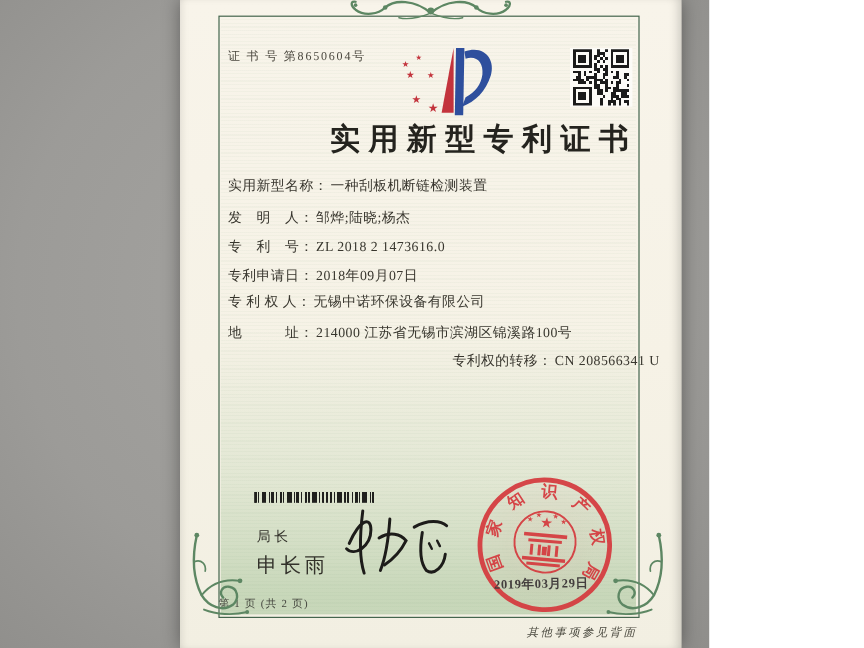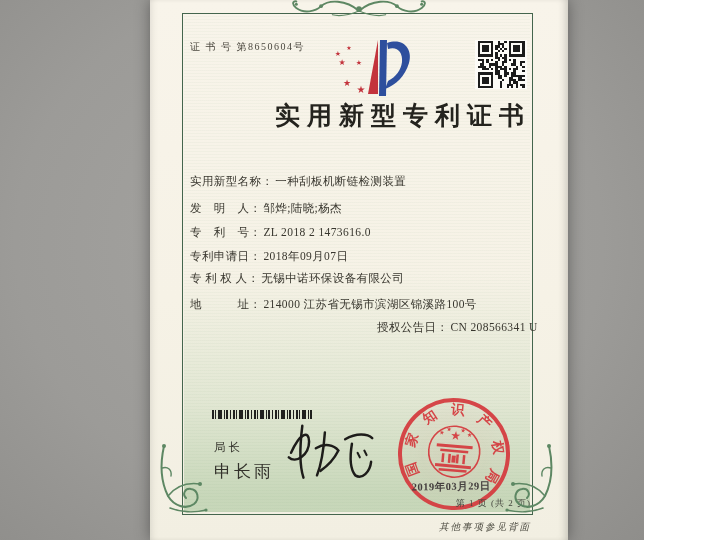--- a/index.html
+++ b/index.html
@@ -1,55 +1,55 @@
 <!DOCTYPE html>
 <html style="--bg: #a5a4a1; --paper: #f6f2e6; --border-green: #44654d; --accent-green: #5d8763; --seal-red: #d53a3e; --logo-blue: #2e4f9d; --logo-red: #c3333c; --ink: #38362e;"><head>
 <meta charset="utf-8">
 <style>
   html,body{margin:0;padding:0;}
   body{width:720px;height:540px;overflow:hidden;font-family:"Liberation Serif","DejaVu Serif",serif;}
-  .stage{position:relative;width:644px;height:540px;
+  .stage{position:relative;width:591px;height:540px;
     background:radial-gradient(ellipse at 48% 45%, var(--bg) 0%, #9c9b98 62%, #8f8e8b 100%);}
   .paper{position:absolute;left:150px;top:0;width:418px;height:540px;
     background:linear-gradient(180deg,#f8f4ea 0%, var(--paper) 55%, #f2efe2 100%);
     box-shadow:0 0 14px rgba(0,0,0,0.38), inset -7px 0 9px -5px rgba(0,0,0,0.20), inset 5px 0 8px -5px rgba(0,0,0,0.14);}
   .border-frame{position:absolute;left:32px;top:13px;width:349px;height:500px;
     border:1.6px solid var(--border-green);}
   .tint{position:absolute;left:34px;top:15px;width:346px;height:497px;pointer-events:none;
     background:
       repeating-linear-gradient(0deg, rgba(120,160,120,0.05) 0 1px, rgba(0,0,0,0) 1px 3px),
       linear-gradient(180deg, rgba(207,224,196,0) 52%, rgba(190,212,178,0.35) 78%, rgba(173,200,160,0.62) 97%);}
   .cert-no{position:absolute;left:40px;top:40px;font-size:10px;letter-spacing:1.5px;color:#4a473e;}
   .logo{position:absolute;left:178px;top:34px;width:86px;height:66px;}
   .qr{position:absolute;left:325px;top:40px;width:50px;height:47px;background:#fcfbf7;padding:1px;}
   .qr svg{width:100%;height:100%;fill:#1b1b1b;shape-rendering:crispEdges;}
   .title{position:absolute;left:32px;top:99px;width:349px;text-align:right;
     font-size:25px;font-weight:600;letter-spacing:7px;color:#24231e;}
-  .field-row{position:absolute;left:40px;white-space:nowrap;font-size:11.5px;color:#38362e;letter-spacing:0.4px;margin-top:27px;}
+  .field-row{position:absolute;left:40px;white-space:nowrap;font-size:11.5px;color:#38362e;letter-spacing:0.4px;}
   .field-row .lbl{margin-right:2px;}
   .paras{position:absolute;left:37px;top:311px;width:333px;font-size:10.3px;line-height:12.7px;
     color:#45443c;font-style:italic;text-align:justify;}
   .paras p{margin:0 0 2px 0;text-indent:2em;}
   .barcode{position:absolute;left:62px;top:410px;width:102px;height:9px;
     background:
       repeating-linear-gradient(90deg,#20201e 0 1px, rgba(0,0,0,0) 1px 3px),
       repeating-linear-gradient(90deg,#20201e 0 2px, rgba(0,0,0,0) 2px 7px);}
   .director-title{position:absolute;left:64px;top:440px;font-size:11.5px;letter-spacing:3px;color:#33322b;}
   .director-name{position:absolute;left:64px;top:460px;font-size:17px;letter-spacing:3px;color:#33322b;}
   .signature{position:absolute;left:120px;top:419px;width:112px;height:62px;}
   .signature svg{width:100%;height:100%;}
   .seal{position:absolute;left:248px;top:398px;width:112px;height:112px;transform:rotate(5deg);opacity:0.93;}
   .seal-ring{position:absolute;inset:0;border:4px solid var(--seal-red);border-radius:50%;
     background:radial-gradient(circle, rgba(224,120,120,0.10) 0%, rgba(224,120,120,0.03) 70%, rgba(224,120,120,0) 100%);}
   .seal-char{position:absolute;left:50%;top:50%;font-size:13.5px;font-weight:700;color:var(--seal-red);
     font-family:"Liberation Serif",serif;}
   .emblem{position:absolute;left:50%;top:50%;width:54px;height:58px;transform:translate(-50%,-54%);}
   .seal-date{position:absolute;left:-6px;top:82px;width:124px;text-align:center;
     font-size:10.5px;font-weight:600;color:#3a3335;transform:rotate(-6deg);letter-spacing:0.5px;}
-  .page-indicator{position:absolute;left:32px;top:497px;width:349px;text-align:right;
+  .page-indicator{position:absolute;left:32px;top:497px;width:349px;text-align:left;
     font-size:9px;letter-spacing:1px;color:#44463e;}
   .back-note{position:absolute;left:32px;top:521px;width:349px;text-align:right;
     font-size:9.5px;font-style:italic;letter-spacing:2px;color:#4c4b41;}
   .ornament-top{position:absolute;left:50%;top:-3px;transform:translateX(-50%);width:152px;height:26px;}
   .corner{position:absolute;width:54px;height:74px;}
   .corner.bl{left:6px;top:442px;}
   .corner.br{left:353px;top:442px;transform:scaleX(-1);}
   .corner svg,.ornament-top svg,.logo svg,.emblem svg{width:100%;height:100%;display:block;}
 </style>
 </head>
@@ -333,21 +333,21 @@
     <div class="field-row" style="top:222px">
       <span class="lbl">专利申请日：</span><span>2018年09月07日</span>
     </div>
     <div class="field-row" style="top:244px">
       <span class="lbl">专 利 权 人：</span><span>无锡中诺环保设备有限公司</span>
     </div>
     <div class="field-row" style="top:270px">
       <span class="lbl">地　　　址：</span><span>214000 江苏省无锡市滨湖区锦溪路100号</span>
     </div>
     <div class="field-row" style="top:293px;left:227px">
-      <span class="lbl">授权公告日：</span><span>CN 208566341 U</span>
+      <span class="lbl">专利权的转移：</span><span>CN 208566341 U</span>
     </div>
 
 
     <div class="barcode"></div>
     <div class="director-title">局长</div>
     <div class="director-name">申长雨</div>
 
     <div class="signature">
       <svg viewBox="0 0 90 55" fill="none" stroke="#1d1c1a" stroke-width="2.2" stroke-linecap="round">
         <path d="M14,30 C22,12 30,10 30,20 C30,32 18,40 12,34"></path>

